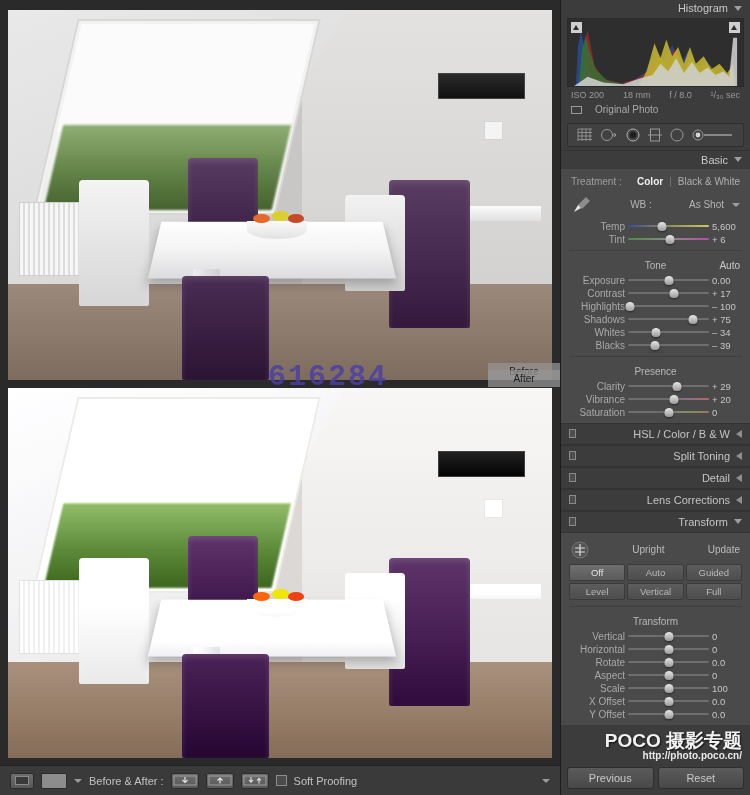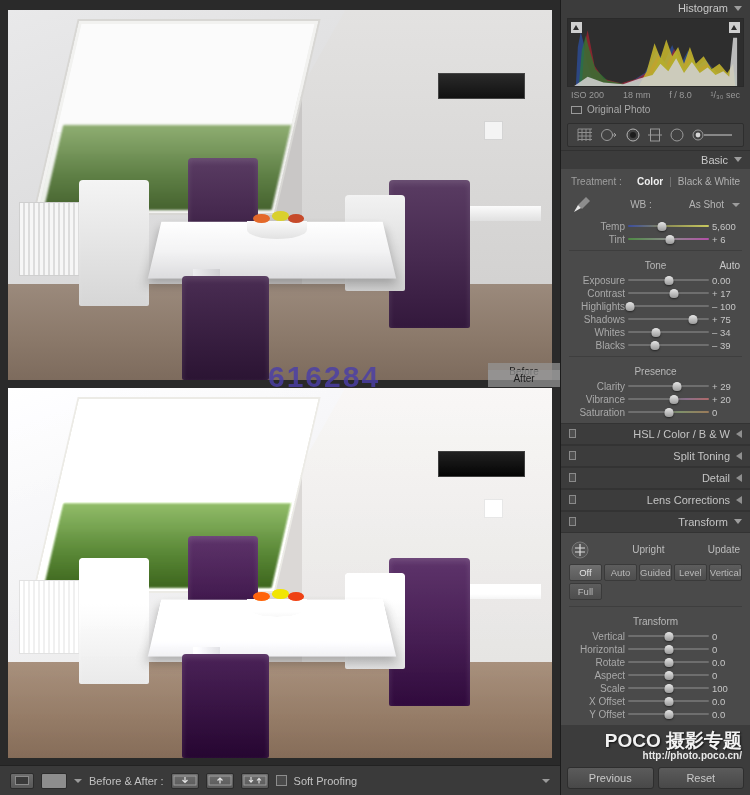--- a/index.html
+++ b/index.html
@@ -117,21 +117,21 @@
   .ba-label {
     position: absolute; right: 0; width: 72px; height: 17px;
     background: rgba(150,150,150,.72);
     color: #1c1c1c; font-size: 10px; text-align: center; line-height: 17px;
   }
   .ba-label.before { top: 363px; }
   .ba-label.after  { top: 370px; }
 
   .wm-digits {
     position: absolute; left: 268px; top: 360px;
-    font-family: Liberation Sans, sans-serif;
+    font-family: Liberation Mono, monospace;
     font-size: 30px; font-weight: bold; letter-spacing: 2px;
     color: #4b3fa8; opacity: .82;
   }
 
   
   .toolbar {
     height: 30px; background: #3a3a3a;
     border-top: 1px solid #222;
     display: flex; align-items: center; gap: 7px;
     padding: 0 10px; color: #c2c2c2; font-size: 11px;
@@ -177,21 +177,21 @@
   .hist-corner { position:absolute; width:11px;height:11px;background:#cfcfcf; top:3px; }
   .hist-corner.l { left:3px; } .hist-corner.r { right:3px; }
   .hist-corner::after { content:""; position:absolute; left:2px; top:3px;
     border-left:3.5px solid transparent;border-right:3.5px solid transparent;border-bottom:5px solid #2e2e2e; }
   .hist-svg { position:absolute; inset:0; width:100%; height:100%; }
 
   .exif {
     display: flex; justify-content: space-between;
     padding: 3px 10px 2px; font-size: 9px; color: #9a9a9a; text-align: center;
   }
-  .orig-photo { display:flex; align-items:center; gap:5px; padding: 2px 10px 5px; font-size:10px; color:#a9a9a9; }
+  .orig-photo { display:flex; align-items:center; gap:13px; padding: 2px 10px 5px; font-size:10px; color:#a9a9a9; }
   .op-icon { width: 11px; height: 8px; border: 1px solid #9a9a9a; }
 
   .tool-strip {
     margin: 3px 6px; height: 24px; background: #414141;
     border: 1px solid #2e2e2e; border-radius: 2px;
     display: flex; align-items: center; justify-content: space-around; padding: 0 6px;
   }
   .tool-strip svg { display: block; }
 
   .section-head {
@@ -254,21 +254,21 @@
     background: #3c3c3c; border-top: 1px solid #333; border-bottom: 1px solid #333;
   }
   .collapsed-row .title { margin-left: auto; }
 
   .upright-row {
     display: flex; align-items: center; padding: 4px 10px 3px; font-size: 10px;
   }
   .up-icon { width: 18px; height: 18px; }
   .up-title { flex: 1; text-align: center; color: #bcbcbc; }
   .up-update { color: #bcbcbc; }
-  .btn-grid { display: grid; grid-template-columns: repeat(5,1fr); gap: 2px; padding: 2px 8px; }
+  .btn-grid { display: grid; grid-template-columns: repeat(3,1fr); gap: 2px; padding: 2px 8px; }
   .ug-btn {
     background: linear-gradient(180deg,#5d5d5d,#4d4d4d);
     border: 1px solid #3a3a3a; border-radius: 2px;
     font-size: 9.5px; color: #b9b9b9; text-align: center; padding: 2px 0;
   }
   .ug-btn.on { background: linear-gradient(180deg,#6f6f6f,#5b5b5b); color:#e2e2e2; }
 
   .watermark {
     text-align: right; padding: 6px 8px 2px; line-height: 1.05;
   }

